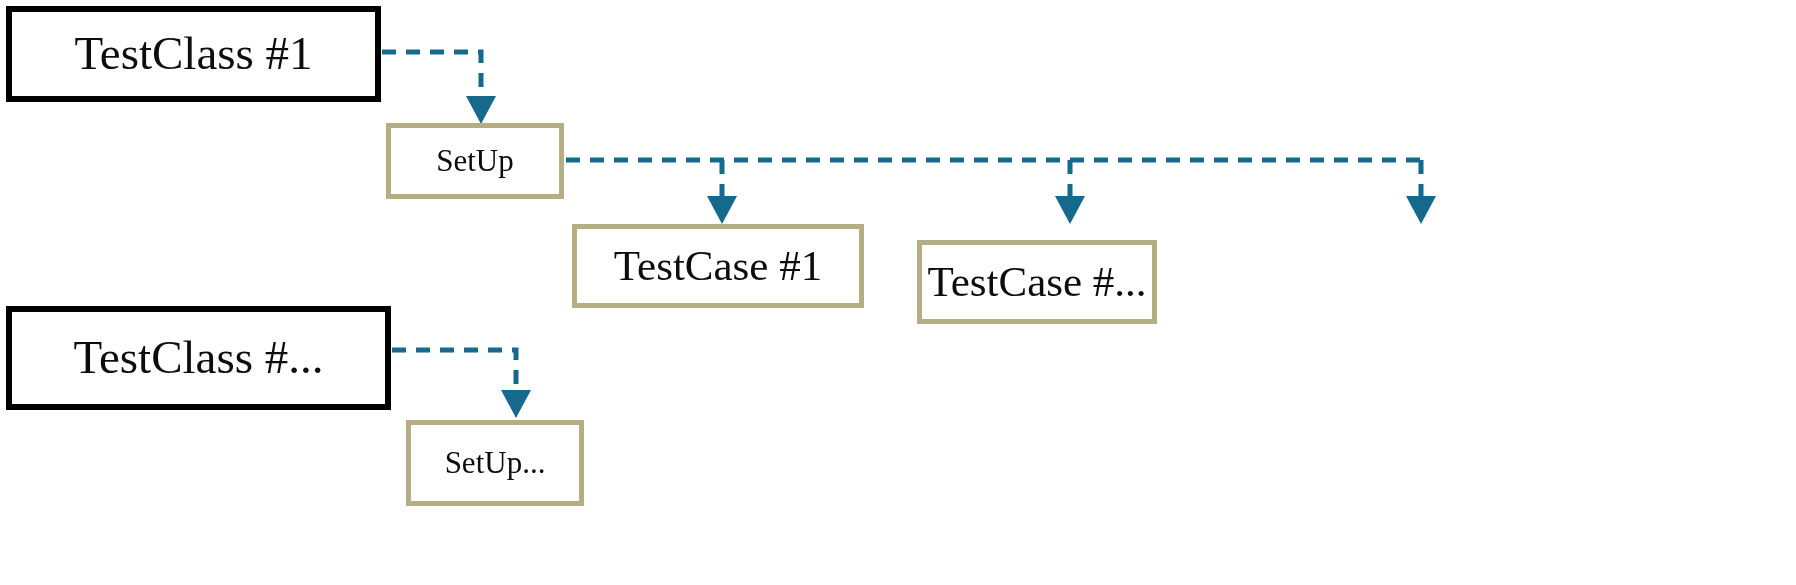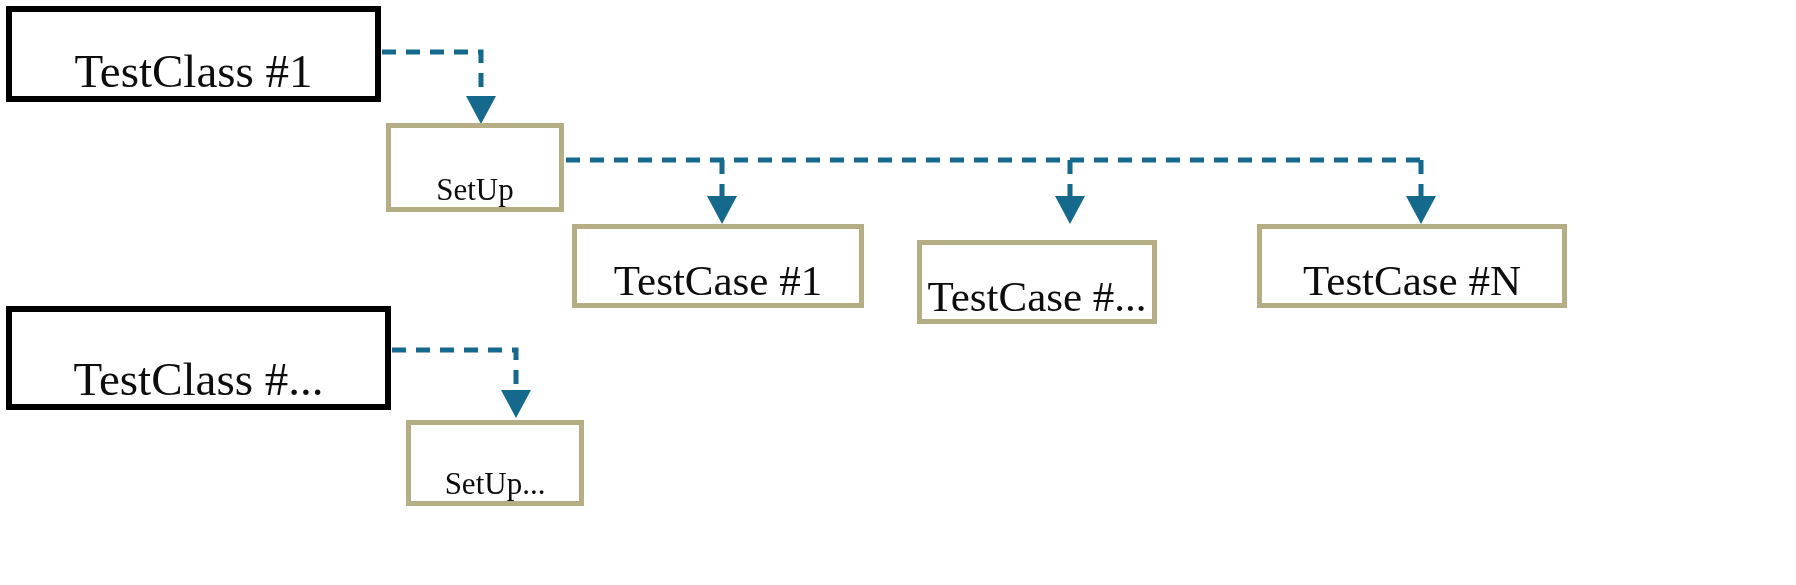--- a/index.html
+++ b/index.html
@@ -12,21 +12,21 @@
     width: 1796px;
     height: 585px;
     background: #ffffff;
     overflow: hidden;
     font-family: "Liberation Serif", "DejaVu Serif", serif;
   }
   .node {
     position: absolute;
     box-sizing: border-box;
     display: flex;
-    align-items: flex-end;
+    align-items: center;
     justify-content: center;
     background: #ffffff;
     text-align: center;
     line-height: 1.05;
     color: #0d0d0d;
     white-space: nowrap;
   }
   .node.class-node {
     border: 6px solid #000000;
     font-size: 47px;
@@ -81,35 +81,32 @@
     <polygon class="edge-head" points="1421,224 1406,196 1436,196"></polygon>
 
     <path class="edge-path" d="M 392 350 L 516 350 L 516 396"></path>
     <polygon class="edge-head" points="516,418 501,390 531,390"></polygon>
   </svg>
 
   <div class="node class-node" style="left:6px; top:6px; width:375px; height:96px;">
     <span>TestClass #1</span>
   </div>
 
-  <div class="node setup-node" style="left:386px; top:123px; width:178px; height:89px;">
+  <div class="node setup-node" style="left:386px; top:123px; width:178px; height:76px;">
     <span>SetUp</span>
   </div>
 
   <div class="node case-node" style="left:572px; top:224px; width:292px; height:84px;">
     <span>TestCase #1</span>
   </div>
 
   <div class="node case-node" style="left:917px; top:240px; width:240px; height:84px;">
     <span>TestCase #...</span>
   </div>
 
-  <div class="node case-node" style="left:1257px; top:224px; width:310px; height:84px;">
-    <span>TestCase #N</span>
-  </div>
 
   <div class="node class-node" style="left:6px; top:306px; width:385px; height:104px;">
     <span>TestClass #...</span>
   </div>
 
   <div class="node setup-node" style="left:406px; top:420px; width:178px; height:86px;">
     <span>SetUp...</span>
   </div>
 
 </div>

